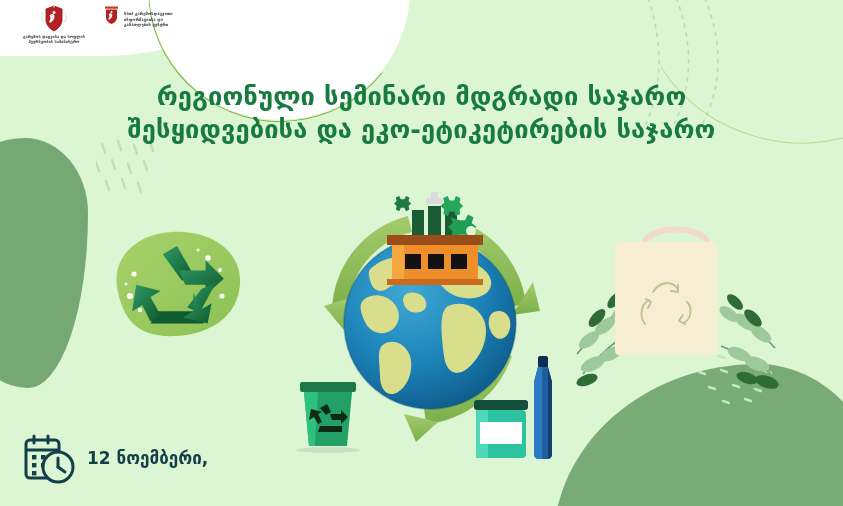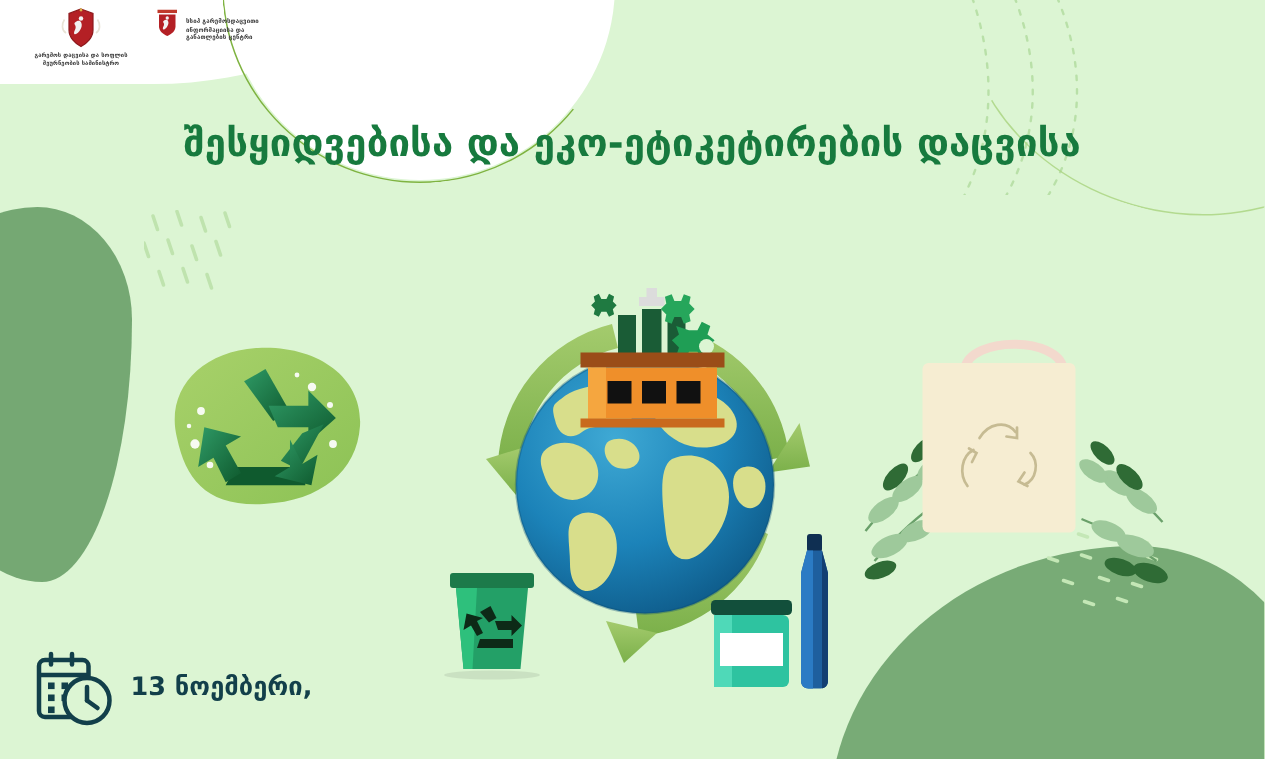--- a/index.html
+++ b/index.html
@@ -187,21 +187,22 @@
       </svg>
       <div class="logo-cap">
         <div>სსიპ გარემოსდაცვითი</div>
         <div>ინფორმაციისა და</div>
         <div>განათლების ცენტრი</div>
       </div>
     </div>
   </div>
 
   <div class="title">
-    <span>შესყიდვებისა და ეკო-ეტიკეტირების დაცვისა</span>
+    <span>რეგიონული სემინარი მდგრადი საჯარო</span>
+    <span>შესყიდვებისა და ეკო-ეტიკეტირების საჯარო</span>
   </div>
 
   <div class="recycle-card">
     <svg width="150" height="130" viewBox="0 0 150 130">
       <defs>
         <linearGradient id="blobg" x1="0" y1="0" x2="1" y2="1">
           <stop offset="0%" stop-color="#a8d16a"></stop>
           <stop offset="100%" stop-color="#8cc255"></stop>
         </linearGradient>
         <linearGradient id="arrg" x1="0" y1="0" x2="1" y2="1">
@@ -398,17 +399,17 @@
         <rect x="17" y="29" width="4.4" height="4.4"></rect>
         <rect x="8" y="37" width="4.4" height="4.4"></rect>
       </g>
       <circle cx="34" cy="33" r="15" fill="#dcf5d3" stroke="#123f4a" stroke-width="3"></circle>
       <g stroke="#123f4a" stroke-width="3" stroke-linecap="round">
         <path d="M34,24 L34,33"></path>
           <path d="M34,33 L41,38"></path>
       </g>
     </svg>
     <div class="date-text">
-      <span>13 ნოემბერი,</span>
+      <span>12 ნოემბერი,</span>
     </div>
   </div>
 
 </div>
 
 </body></html>

